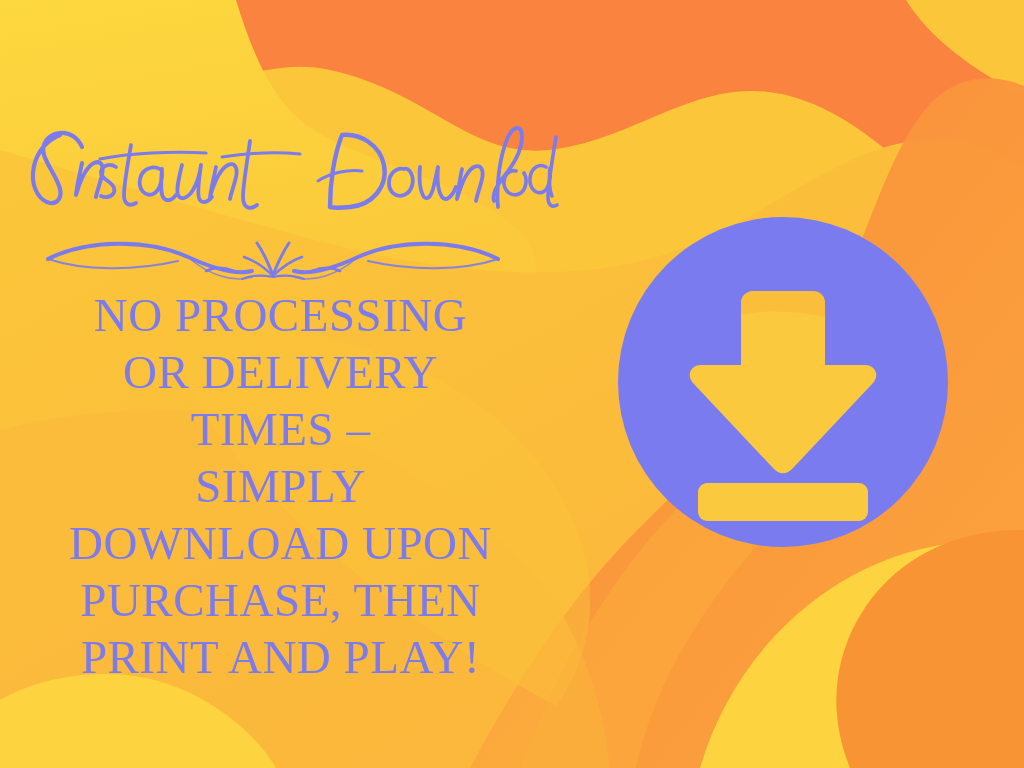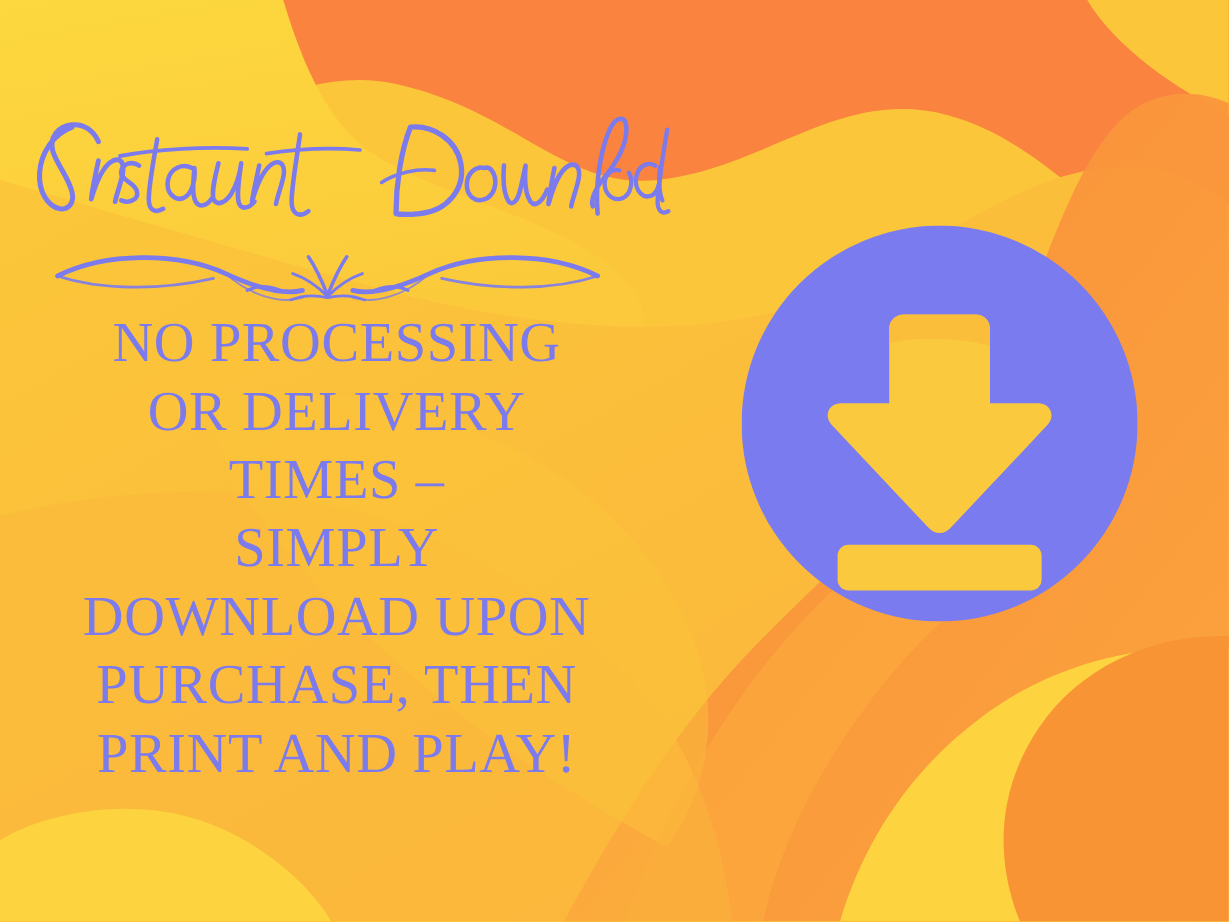--- a/index.html
+++ b/index.html
@@ -7,21 +7,21 @@
     width:1024px;height:768px;overflow:hidden;
     font-family:"Liberation Sans", sans-serif;
     background:#FDD43F;
   }
   #stage{position:relative;width:1024px;height:768px;overflow:hidden;}
 
   
   #bg{position:absolute;inset:0;width:1024px;height:768px;}
 
   
-  #content{position:absolute;inset:0;}
+  #content{position:absolute;inset:0;margin-top:29px;}
 
   
   .text-col{
     position:absolute;left:0;top:0;width:560px;height:768px;
   }
 
   .script-title{
     position:absolute;left:0;top:82px;width:560px;height:110px;
   }
 

